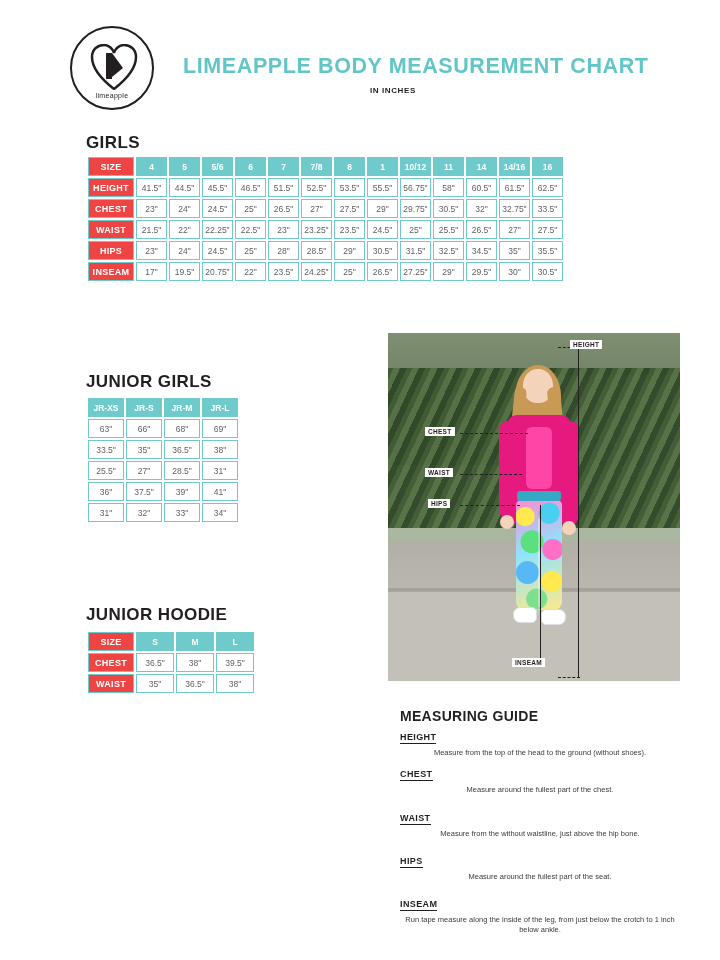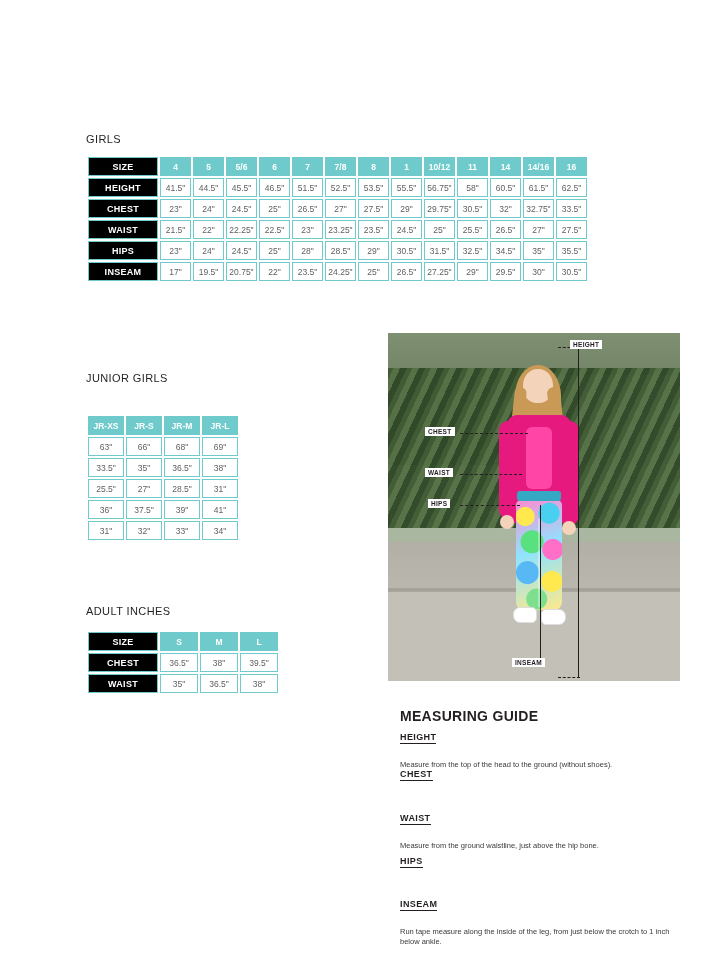--- a/index.html
+++ b/index.html
@@ -35,21 +35,21 @@
   }
   .header-sub {
     position:absolute; left:370px; top:86px;
     font-size:8px; font-weight:bold; letter-spacing:.6px;
     color:#231f20;
   }
 
   
   .sec-title {
     position:absolute;
-    font-size:11px; font-weight:normal; letter-spacing:.4px; color:#231f20;
+    font-size:17px; font-weight:bold; letter-spacing:.4px; color:#231f20;
   }
 
   
   table { border-collapse:separate; border-spacing:2px; }
   td, th { padding:0; }
   .cell {
     border:1px solid #6ecacb;
     background:#ffffff;
     color:#5f5f5f;
     font-size:8.5px;
@@ -61,37 +61,37 @@
     background:#6ecacb;
     border:1px solid #6ecacb;
     color:#ffffff;
     font-size:8.5px;
     font-weight:bold;
     text-align:center;
     vertical-align:middle;
     height:19px;
   }
   .rowlabel {
-    background:#000000;
+    background:#ef4444;
     border:1px solid #6ecacb;
     color:#ffffff;
     font-size:9px;
     font-weight:bold;
     text-align:center;
     vertical-align:middle;
     height:19px;
-    width:70px;
+    width:46px;
     letter-spacing:.3px;
   }
 
   
   #girls-title { left:86px; top:133px; }
   #girls-table { position:absolute; left:86px; top:155px; }
   #jr-title   { left:86px; top:372px; }
-  #jr-table   { position:absolute; left:86px; top:414px; }
+  #jr-table   { position:absolute; left:86px; top:396px; }
   #adult-title{ left:86px; top:605px; }
   #adult-table{ position:absolute; left:86px; top:630px; }
 
   
   .girls-col { width:31px; }
   .jr-col { width:36px; }
   .adult-col { width:38px; }
 
   
   .photo {
@@ -220,28 +220,40 @@
     font-size:14px; font-weight:bold; letter-spacing:.3px;
   }
   .mg-item { position:absolute; left:400px; width:280px; }
   .mg-label {
     font-size:9px; font-weight:bold; letter-spacing:.4px;
     border-bottom:1px solid #231f20;
     display:inline-block;
     padding-bottom:1px;
   }
   .mg-text {
-    font-size:7.5px; color:#3a3a3a; line-height:1.35; margin-top:16px;
+    font-size:7.5px; color:#3a3a3a; line-height:1.35; margin-top:4px;text-align:center;
   }
 </style>
 </head>
 <body>
 
 <div class="page">
 
+  <div class="header">
+    <div class="logo">
+      <svg class="heart" viewBox="0 0 48 46">
+        <path d="M24 45 C6 31 2 20 2 13 C2 5 8 1 14 1 C19 1 23 5 24 9 C25 5 29 1 34 1 C40 1 46 5 46 13 C46 20 42 31 24 45 Z" fill="none" stroke="#231f20" stroke-width="2.5"></path>
+        <path d="M22 9 L22 33 L33 24 Z" fill="#231f20"></path>
+        <rect x="16" y="9" width="6" height="26" fill="#231f20"></rect>
+      </svg>
+      <div class="word">limeapple</div>
+    </div>
+    <div class="header-title">LIMEAPPLE BODY MEASUREMENT CHART</div>
+    <div class="header-sub">IN INCHES</div>
+  </div>
 
   <div class="sec-title" id="girls-title">GIRLS</div>
   <table id="girls-table">
     <tbody>
         <tr>
       <td class="rowlabel">SIZE</td>
       <td class="hcell girls-col">4</td>
       <td class="hcell girls-col">5</td>
       <td class="hcell girls-col">5/6</td>
       <td class="hcell girls-col">6</td>
@@ -373,21 +385,21 @@
     </tr>
     <tr>
       <td class="cell jr-col">31"</td>
       <td class="cell jr-col">32"</td>
       <td class="cell jr-col">33"</td>
       <td class="cell jr-col">34"</td>
     </tr>
   </tbody>
     </table>
 
-  <div class="sec-title" id="adult-title">ADULT INCHES</div>
+  <div class="sec-title" id="adult-title">JUNIOR HOODIE</div>
   <table id="adult-table">
     <tbody>
         <tr>
       <td class="rowlabel">SIZE</td>
       <td class="hcell adult-col">S</td>
       <td class="hcell adult-col">M</td>
       <td class="hcell adult-col">L</td>
     </tr>
     <tr>
       <td class="rowlabel">CHEST</td>
@@ -449,26 +461,28 @@
   </div>
 
   <div class="mg-title">MEASURING GUIDE</div>
 
   <div class="mg-item" style="top:726px;">
     <div class="mg-label">HEIGHT</div>
     <div class="mg-text">Measure from the top of the head to the ground (without shoes).</div>
   </div>
   <div class="mg-item" style="top:763px;">
     <div class="mg-label">CHEST</div>
+    <div class="mg-text">Measure around the fullest part of the chest.</div>
   </div>
   <div class="mg-item" style="top:807px;">
     <div class="mg-label">WAIST</div>
-    <div class="mg-text">Measure from the ground waistline, just above the hip bone.</div>
+    <div class="mg-text">Measure from the without waistline, just above the hip bone.</div>
   </div>
   <div class="mg-item" style="top:850px;">
     <div class="mg-label">HIPS</div>
+    <div class="mg-text">Measure around the fullest part of the seat.</div>
   </div>
   <div class="mg-item" style="top:893px;">
     <div class="mg-label">INSEAM</div>
     <div class="mg-text">Run tape measure along the inside of the leg, from just below the crotch to 1 inch below ankle.</div>
   </div>
 
 </div>
 
 </body></html>

